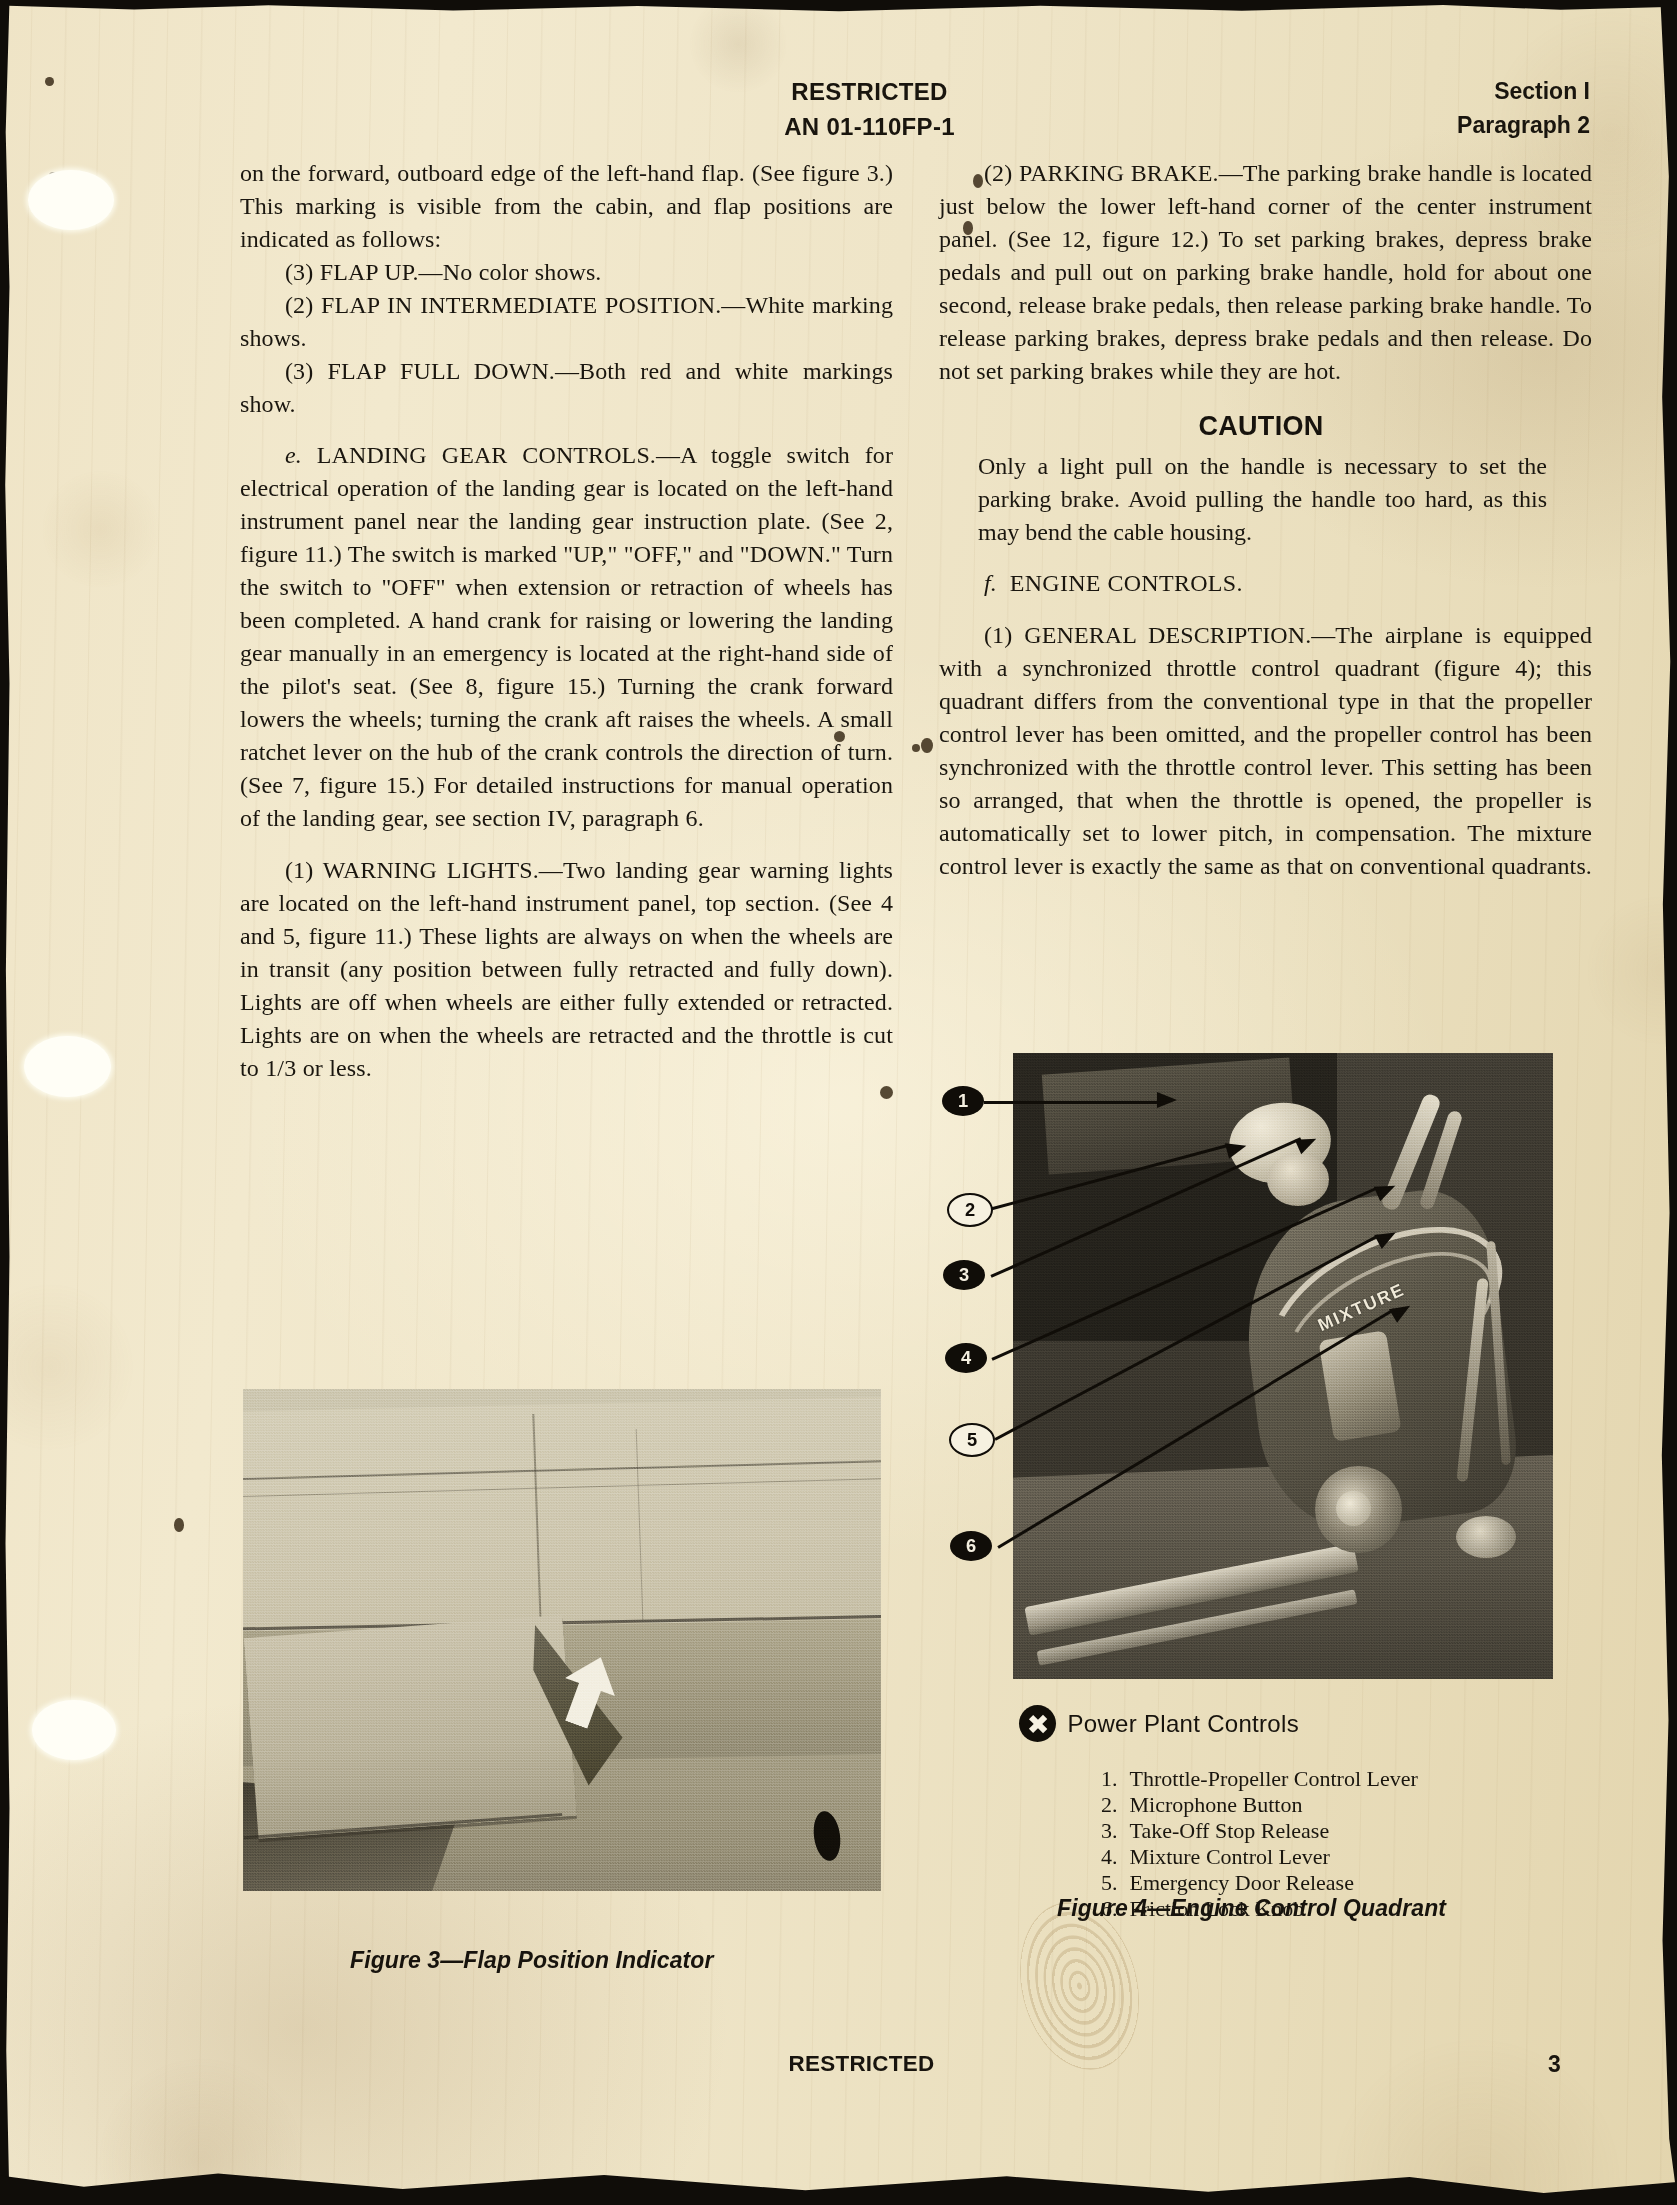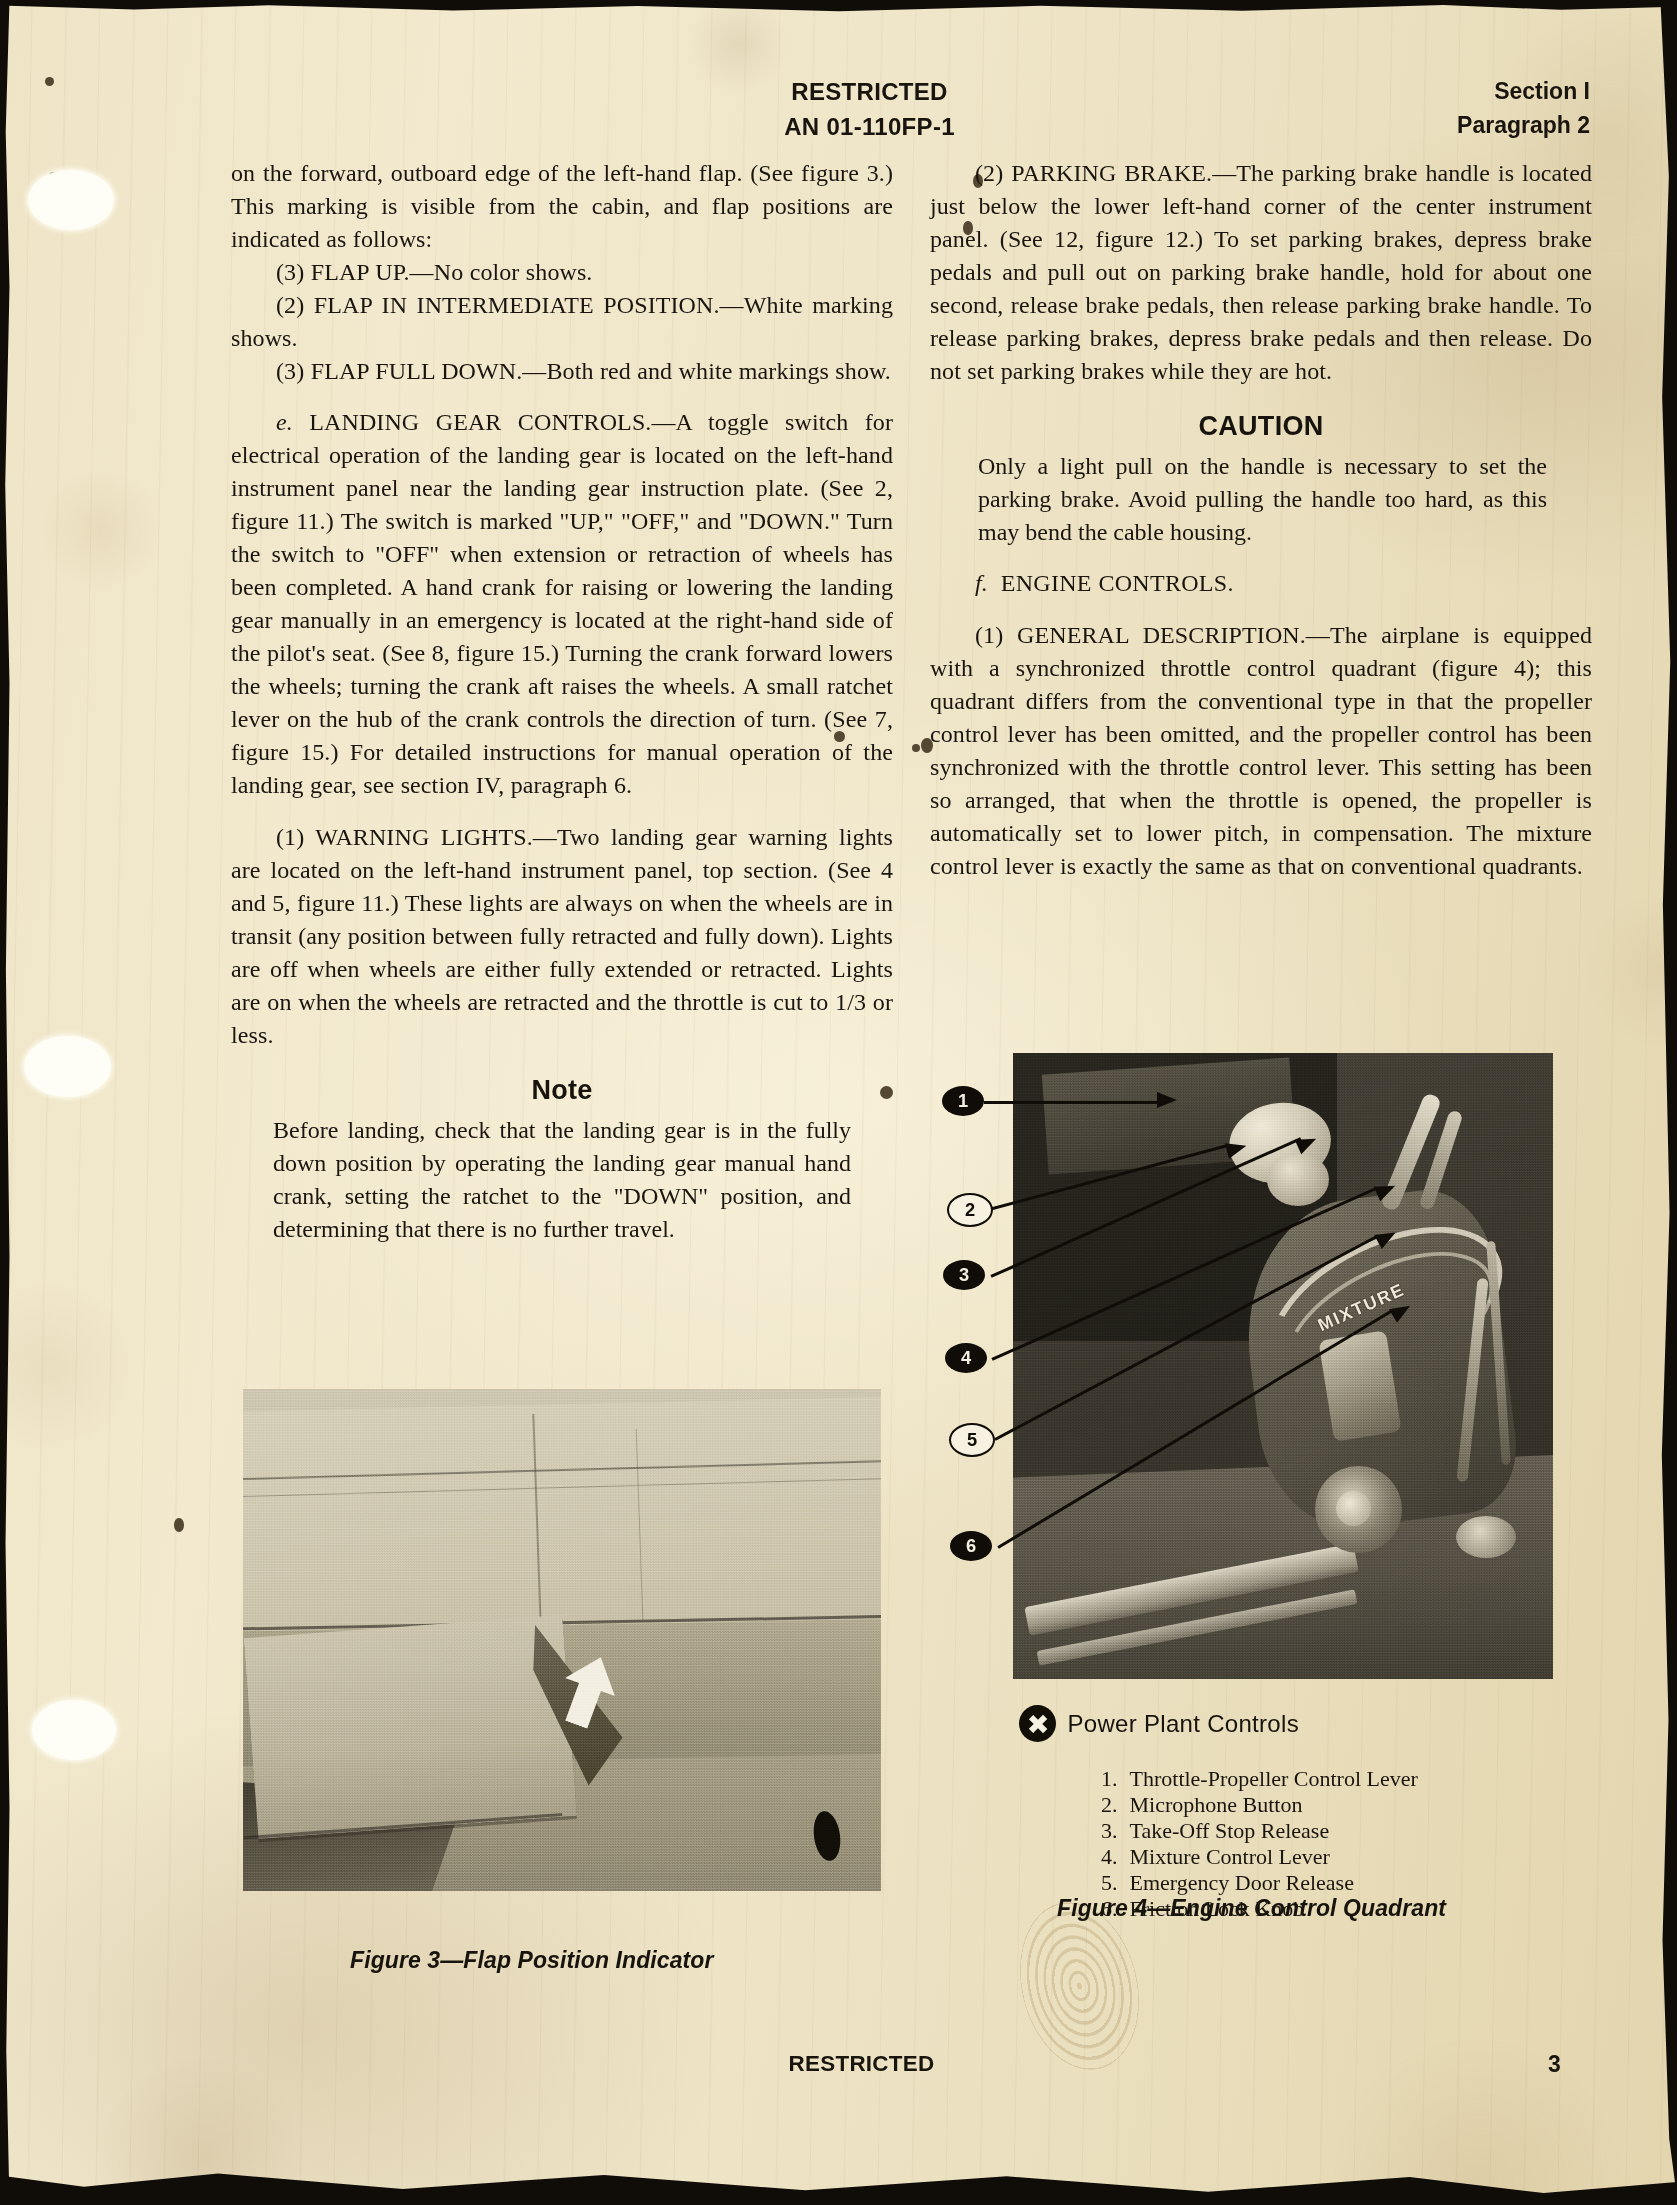--- a/index.html
+++ b/index.html
@@ -76,21 +76,21 @@
     font-family:"Liberation Sans",sans-serif;font-weight:bold;color:#19150e;}
   .hdr-r .l1{font-size:23px;line-height:1.0;}
   .hdr-r .l2{font-size:23px;margin-top:11px;line-height:1.0;}
 
   
   .col{position:absolute;top:157px;width:662px;color:#1a160f;}
   .col-l{left:231px;}
   .col-r{left:930px;}
 
   p.body{
-    margin:0 0 0 0;
+    margin:0 0 0 9px;
     font-size:24px;
     line-height:33px;
     text-align:justify;
     text-justify:inter-word;
     letter-spacing:0.1px;
     word-spacing:0.3px;
   }
   p.indent{text-indent:45px;}
   p.gap{margin-top:18.3px;}
   .caps{font-size:24px;letter-spacing:0.3px;}
@@ -274,24 +274,20 @@
     <div class="col col-l">
       <p class="body">on the forward, outboard edge of the left-hand flap. (See figure 3.)  This marking is visible from the cabin, and flap positions are indicated as follows:</p>
       <p class="body indent">(3)   FLAP UP.—No color shows.</p>
       <p class="body indent">(2)   FLAP IN INTERMEDIATE POSITION.—White marking shows.</p>
       <p class="body indent">(3)   FLAP FULL DOWN.—Both red and white markings show.</p>
 
       <p class="body indent gap"><span class="ital">e.</span> <span>LANDING  GEAR  CONTROLS.—A  toggle switch for electrical operation of the landing gear is located on the left-hand instrument panel near the landing gear instruction plate.  (See 2, figure 11.)  The switch is marked "UP," "OFF," and "DOWN."  Turn the switch to "OFF" when extension or retraction of wheels has been completed.  A hand crank for raising or lowering the landing gear manually in an emergency is located at the right-hand side of the pilot's seat.  (See 8, figure 15.)  Turning the crank forward lowers the wheels; turning the crank aft raises the wheels.  A small ratchet lever on the hub of the crank controls the direction of turn.  (See 7, figure 15.)  For detailed instructions for manual operation of the landing gear, see section IV, paragraph 6.</span></p>
 
       <p class="body indent gap">(1)  WARNING LIGHTS.—Two landing gear warning lights are located on the left-hand instrument panel, top section.  (See 4 and 5, figure 11.)  These lights are always on when the wheels are in transit (any position between fully retracted and fully down).  Lights are off when wheels are either fully extended or retracted.  Lights are on when the wheels are retracted and the throttle is cut to 1/3 or less.</p>
 
-      <div class="block">
-        <div class="bhead">Note</div>
-        <div class="btext">Before landing, check that the landing gear is in the fully down position by operating the landing gear manual hand crank, setting the ratchet to the "DOWN" position, and determining that there is no further travel.</div>
-      </div>
     </div>
 
     <div class="col col-r">
       <p class="body indent">(2)  PARKING BRAKE.—The parking brake handle is located just below the lower left-hand corner of the center instrument panel.  (See 12, figure 12.)  To set parking brakes, depress brake pedals and pull out on parking brake handle, hold for about one second, release brake pedals, then release parking brake handle.  To release parking brakes, depress brake pedals and then release.  Do not set parking brakes while they are hot.</p>
 
       <div class="block caution">
         <div class="bhead">CAUTION</div>
         <div class="btext">Only a light pull on the handle is necessary to set the parking brake.  Avoid pulling the handle too hard, as this may bend the cable housing.</div>
       </div>
 

